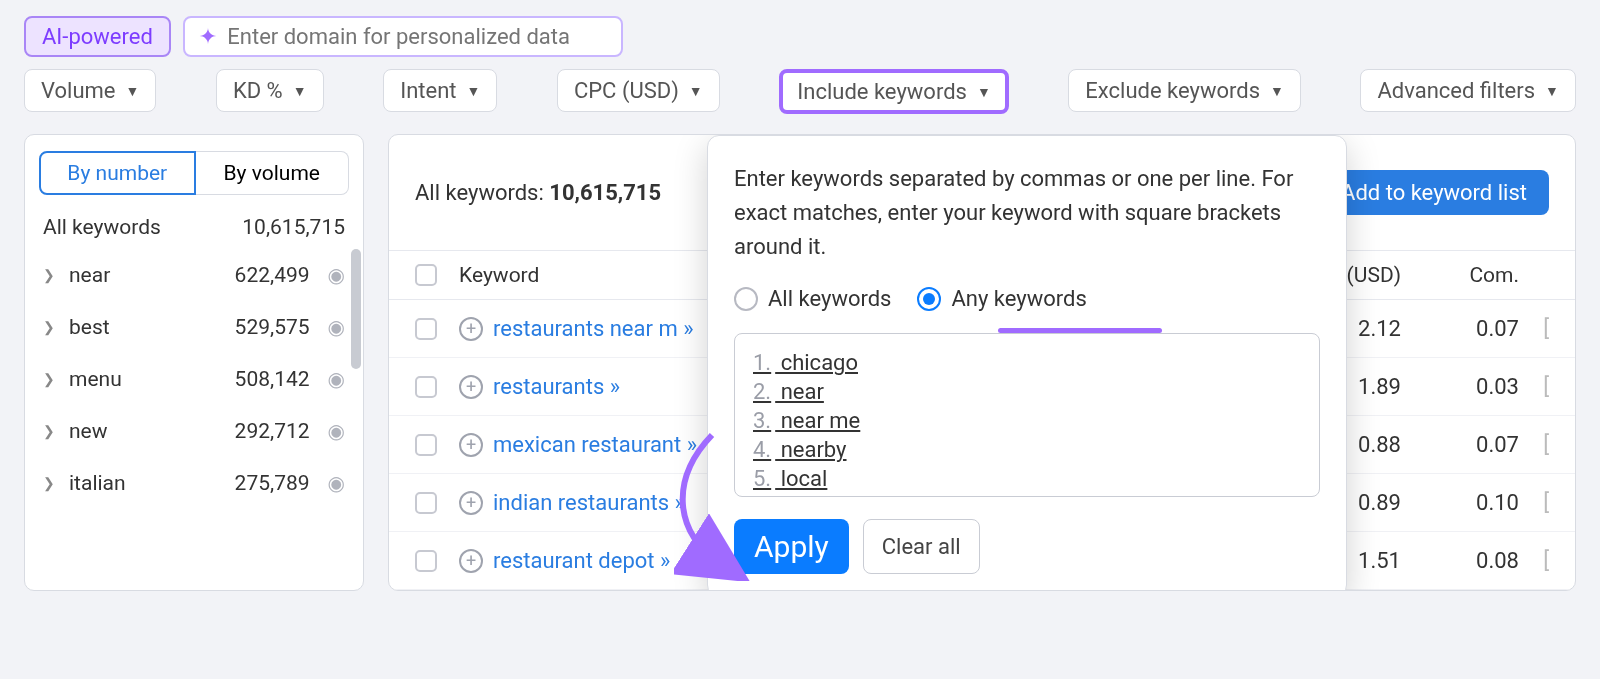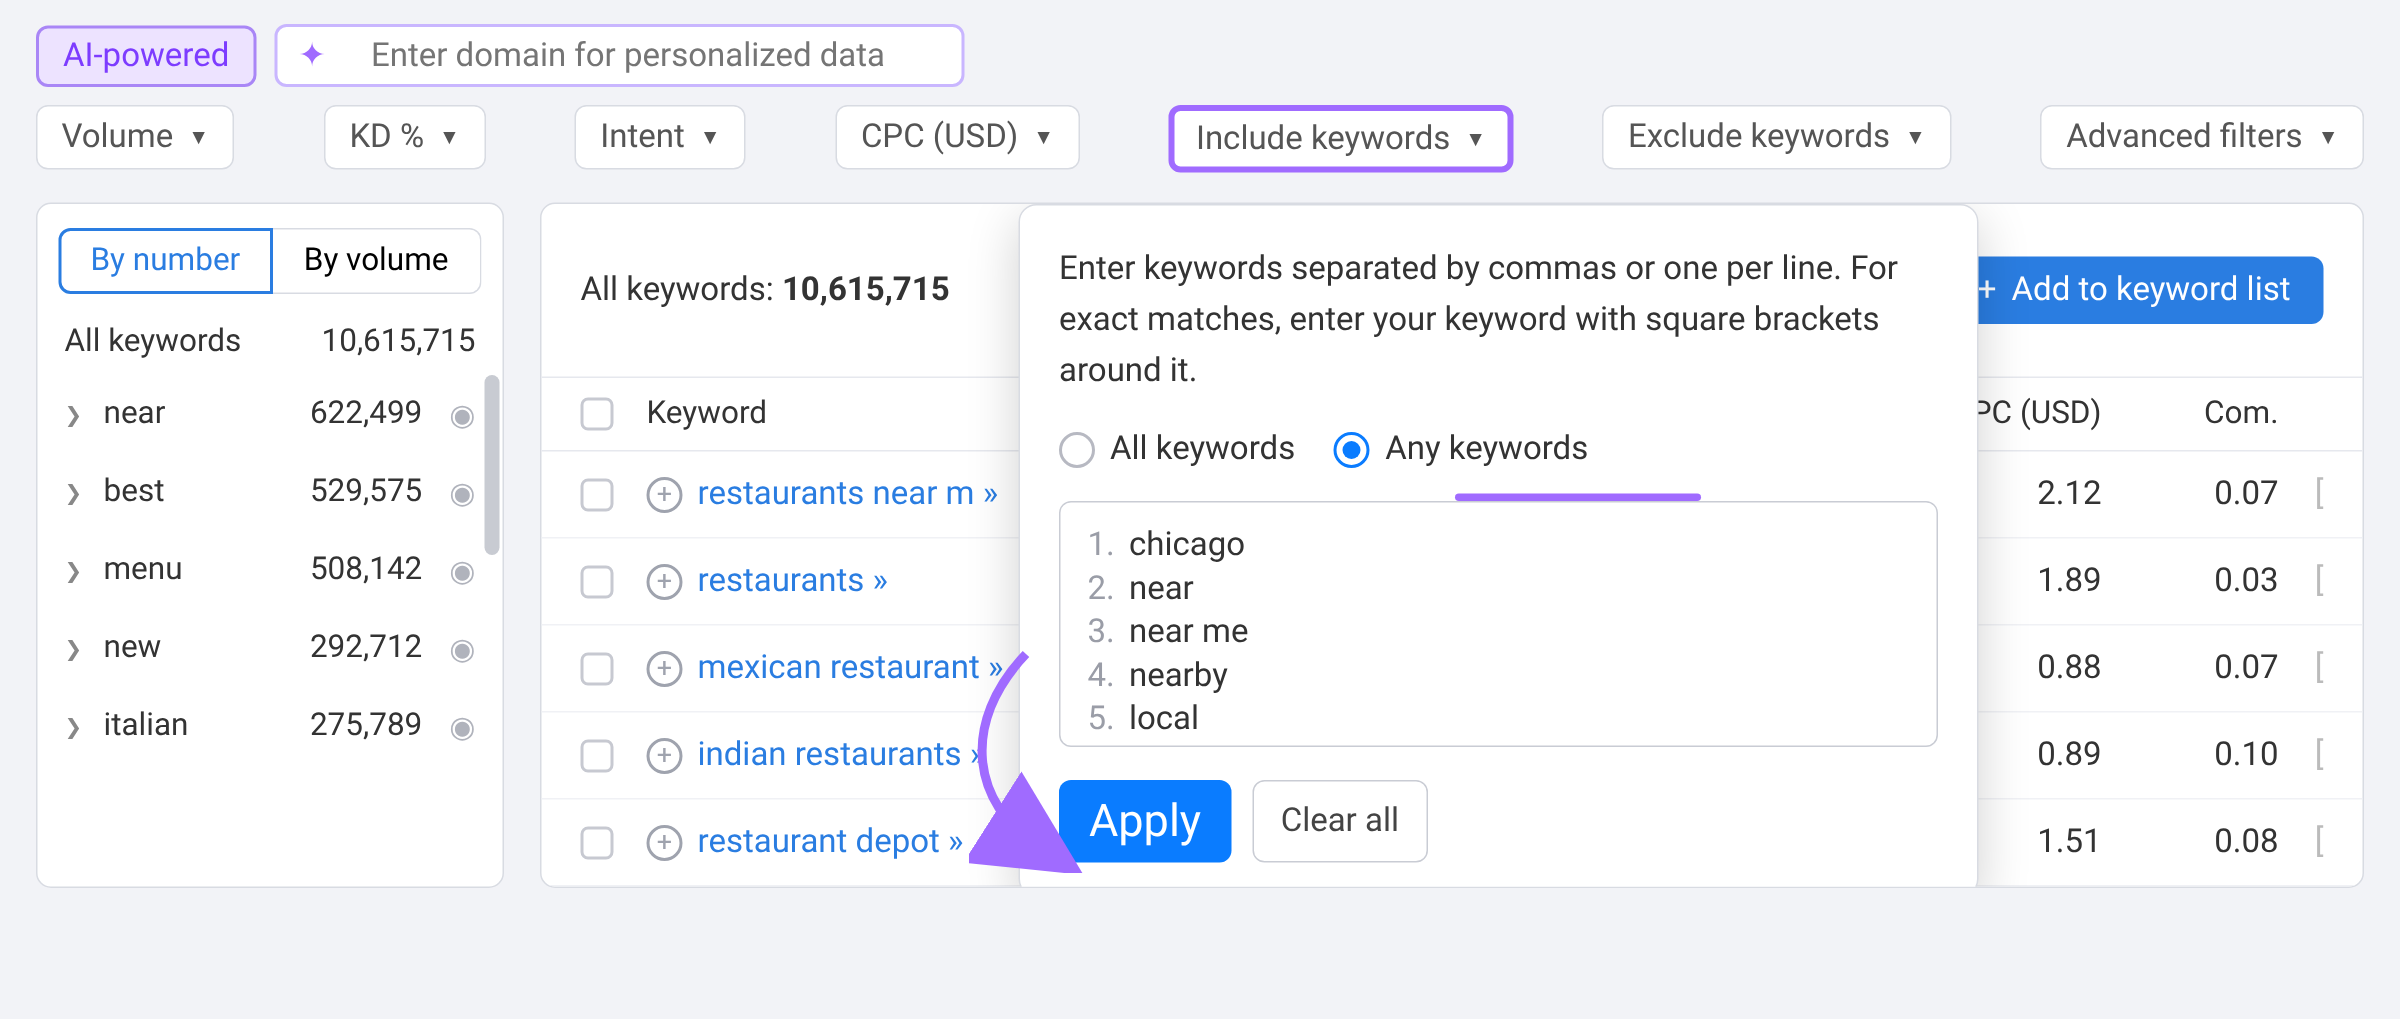--- a/index.html
+++ b/index.html
@@ -2,30 +2,30 @@
 <html><head>
 <meta charset="utf-8">
 <style>
   * { box-sizing: border-box; margin: 0; padding: 0; font-family: -apple-system, BlinkMacSystemFont, "Segoe UI", Roboto, sans-serif; }
   body { background: #f2f3f7; width: 1600px; height: 679px; overflow: hidden; font-size: 22px; color: #333; }
 
   .top-row { display: flex; align-items: center; gap: 12px; padding: 16px 24px 12px 24px; }
   .ai-badge { background: #ede3ff; border: 2px solid #a986f6; color: #7d3cff; border-radius: 8px; padding: 6px 16px; font-size: 22px; }
   .domain-input-wrap { display: flex; align-items: center; border: 2px solid #c9b6ff; border-radius: 8px; background: #fff; padding: 6px 14px; gap: 10px; }
   .sparkle { color: #a06bff; font-size: 22px; }
-  .domain-input { border: none; font-size: 22px; width: 380px; color: #888; background: transparent; outline: none; margin-left: 20px; }
+  .domain-input { border: none; font-size: 22px; width: 380px; color: #888; background: transparent; outline: none; }
 
   .filter-row { display: flex; align-items: flex-start; gap: 12px; padding: 0 24px 20px 24px; justify-content: space-between; }
   .filter-chip { background: #fff; border: 1.5px solid #d8dbe2; border-radius: 8px; padding: 8px 16px; display: flex; align-items: center; gap: 10px; color: #555; font-size: 22px; cursor: pointer; }
   .filter-chip.highlight { border: 4px solid #a06bff; padding: 6px 14px; }
   .chev { font-size: 14px; color: #555; }
 
   .main { display: flex; gap: 24px; padding: 0 24px; position: relative; }
 
-  .sidebar { background: #fff; border: 1.5px solid #d8dbe2; border-radius: 10px; width: 312px; overflow: hidden; }
+  .sidebar { background: #fff; border: 1.5px solid #d8dbe2; border-radius: 10px; width: 340px; overflow: hidden; }
   .seg { display: flex; padding: 16px 14px 4px 14px; }
   .seg button { flex: 1; padding: 8px 10px; font-size: 21px; border: 1.5px solid #d8dbe2; background: #fff; cursor: pointer; }
   .seg button:first-child { border-radius: 8px 0 0 8px; }
   .seg button:last-child { border-radius: 0 8px 8px 0; border-left: none; }
   .seg button.active { border: 2px solid #2a7de1; color: #2a7de1; }
   .side-hdr { display: flex; justify-content: space-between; padding: 16px 18px 10px 18px; color: #333; font-size: 21px; }
   .side-items { position: relative; }
   .side-item { display: flex; align-items: center; gap: 12px; padding: 14px 18px; font-size: 21px; }
   .side-item .arrow { color: #888; font-size: 14px; width: 14px; }
   .side-item .nm { flex: 1; }
@@ -54,21 +54,21 @@
   .kd-dot { width: 18px; height: 18px; border-radius: 50%; display:inline-block; }
 
   .popover { position: absolute; top: 0; left: 318px; width: 640px; background: #fff; border: 1.5px solid #d8dbe2; border-radius: 12px; box-shadow: 0 10px 34px rgba(0,0,0,0.18); padding: 26px 26px 22px 26px; z-index: 20; }
   .pop-txt { font-size: 22px; color: #333; line-height: 1.55; margin-bottom: 22px; }
   .radio-row { display: flex; align-items: center; gap: 26px; margin-bottom: 22px; font-size: 22px; }
   .radio { display: flex; align-items: center; gap: 10px; cursor: pointer; }
   .rdot { width: 24px; height: 24px; border: 2.5px solid #b7b9c2; border-radius: 50%; position: relative; }
   .rdot.sel { border-color: #0a7cff; }
   .rdot.sel::after { content: ""; position: absolute; inset: 4px; background: #0a7cff; border-radius: 50%; }
   .underline { position: absolute; height: 5px; background: #a06bff; border-radius: 3px; width: 164px; left: 290px; top: 192px; }
-  .kw-box { border: 1.5px solid #c9ccd4; border-radius: 8px; padding: 14px 18px; font-size: 22px; color: #333; height: 164px; overflow: hidden; }
+  .kw-box { border: 1.5px solid #c9ccd4; border-radius: 8px; padding: 14px 18px; font-size: 22px; color: #333; height: 164px; overflow: hidden; text-decoration: underline; }
   .kw-box ol { list-style: none; }
   .kw-box li { padding: 2px 0; }
   .kw-box li .num { color: #9a9da7; margin-right: 4px; }
   .pop-actions { display: flex; gap: 14px; margin-top: 22px; }
   .btn-apply { background: #0a7cff; color: #fff; border: none; border-radius: 8px; padding: 10px 20px; font-size: 30px; cursor: pointer; }
   .btn-clear { background: #fff; border: 1.5px solid #c9ccd4; border-radius: 8px; padding: 10px 18px; font-size: 22px; cursor: pointer; color:#444; }
 
   .annot-arrow { position: absolute; top: 296px; left: 285px; z-index: 25; pointer-events:none; }
 </style>
 </head>

